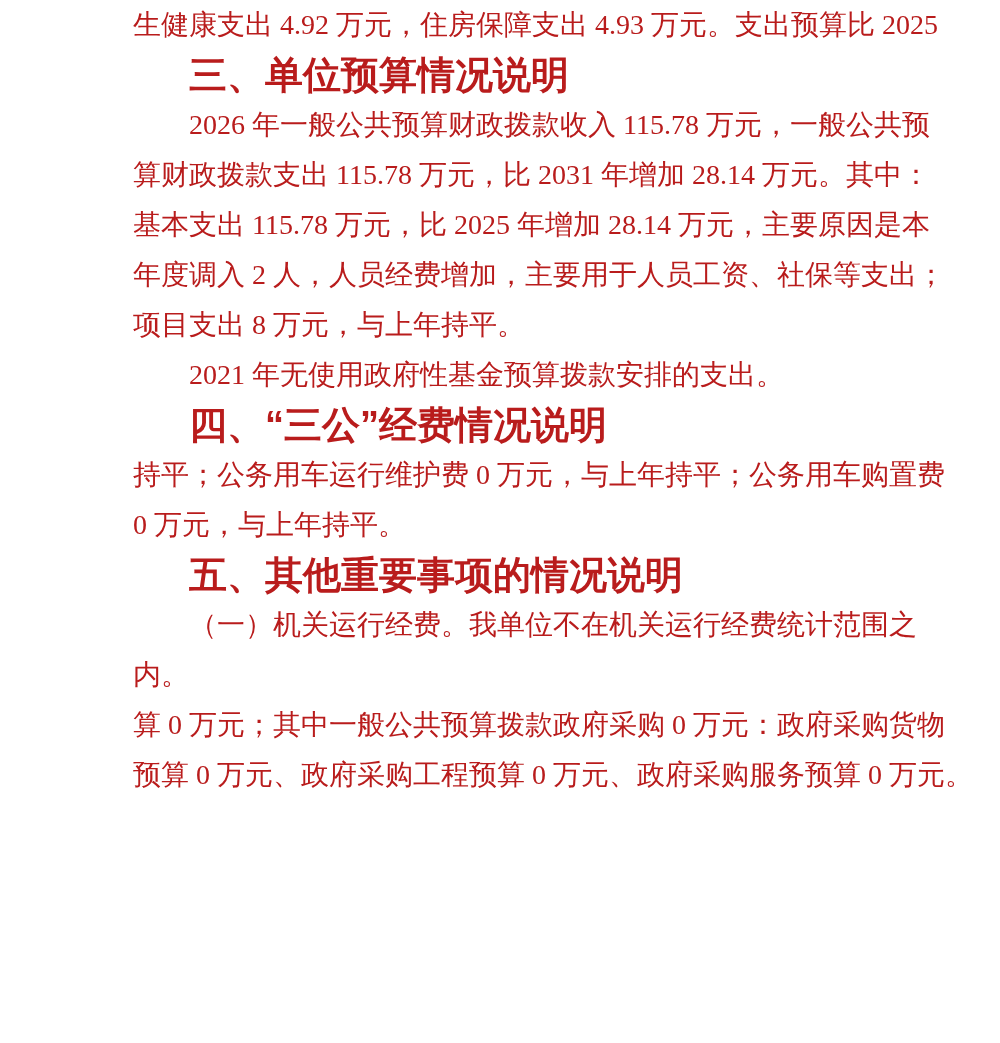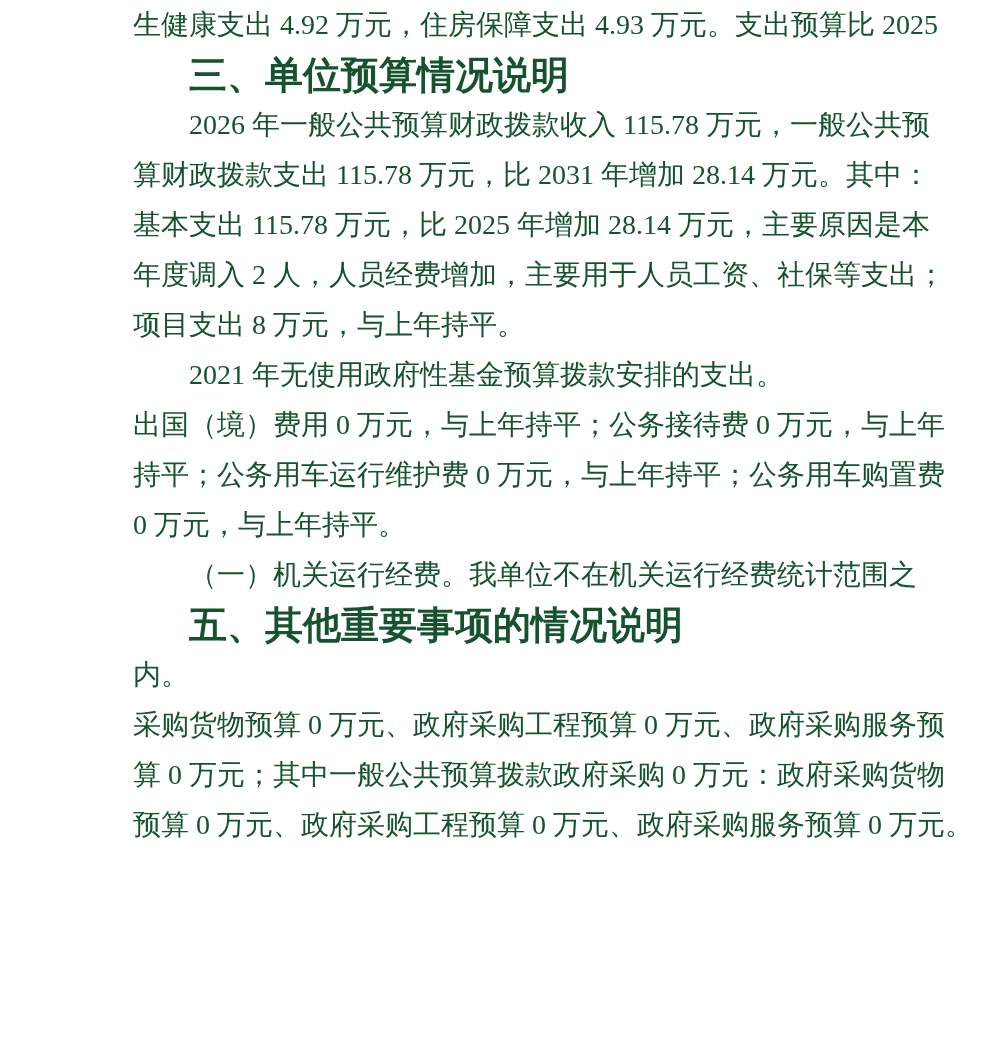--- a/index.html
+++ b/index.html
@@ -17,21 +17,21 @@
   .content {
     position: absolute;
     left: 133px;
     top: 0;
     width: 790px;
   }
   .line {
     height: 50px;
     line-height: 50px;
     font-size: 28px;
-    color: #14532d;
+    color: #b91c1c;
     font-family: "Liberation Serif", "DejaVu Serif", serif;
     white-space: nowrap;
     letter-spacing: 0px;
   }
   .line.indent {
     text-indent: 56px;
   }
   .line.heading {
     font-family: "Liberation Sans", "DejaVu Sans", sans-serif;
     font-weight: bold;
@@ -44,23 +44,22 @@
 <div class="page">
   <div class="content">
       <div class="line">生健康支出 4.92 万元，住房保障支出 4.93 万元。支出预算比 2025</div>
       <div class="line heading indent">三、单位预算情况说明</div>
       <div class="line indent">2026 年一般公共预算财政拨款收入 115.78 万元，一般公共预</div>
       <div class="line">算财政拨款支出 115.78 万元，比 2031 年增加 28.14 万元。其中：</div>
       <div class="line">基本支出 115.78 万元，比 2025 年增加 28.14 万元，主要原因是本</div>
       <div class="line">年度调入 2 人，人员经费增加，主要用于人员工资、社保等支出；</div>
       <div class="line">项目支出 8 万元，与上年持平。</div>
       <div class="line indent">2021 年无使用政府性基金预算拨款安排的支出。</div>
-      <div class="line">出国（境）费用 0 万元，与上年持平；公务接待费 0 万元，与上年</div>
+      <div class="line heading indent">四、“三公”经费情况说明</div>
       <div class="line">持平；公务用车运行维护费 0 万元，与上年持平；公务用车购置费</div>
       <div class="line">0 万元，与上年持平。</div>
+      <div class="line heading indent">五、其他重要事项的情况说明</div>
       <div class="line indent">（一）机关运行经费。我单位不在机关运行经费统计范围之</div>
-      <div class="line heading indent">五、其他重要事项的情况说明</div>
       <div class="line">内。</div>
-      <div class="line">采购货物预算 0 万元、政府采购工程预算 0 万元、政府采购服务预</div>
       <div class="line">算 0 万元；其中一般公共预算拨款政府采购 0 万元：政府采购货物</div>
       <div class="line">预算 0 万元、政府采购工程预算 0 万元、政府采购服务预算 0 万元。</div>
     </div>
 </div>
 
 </body></html>

